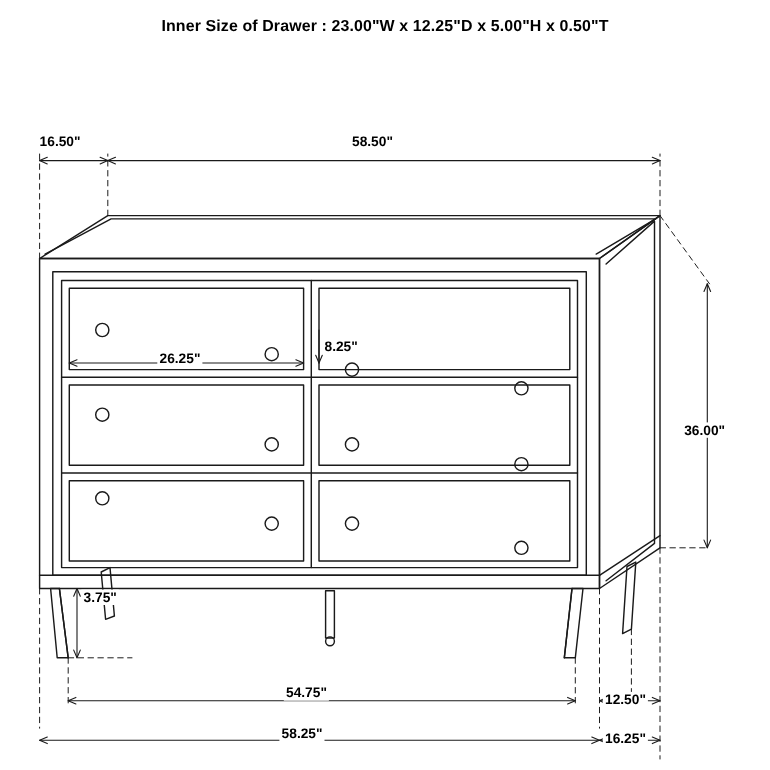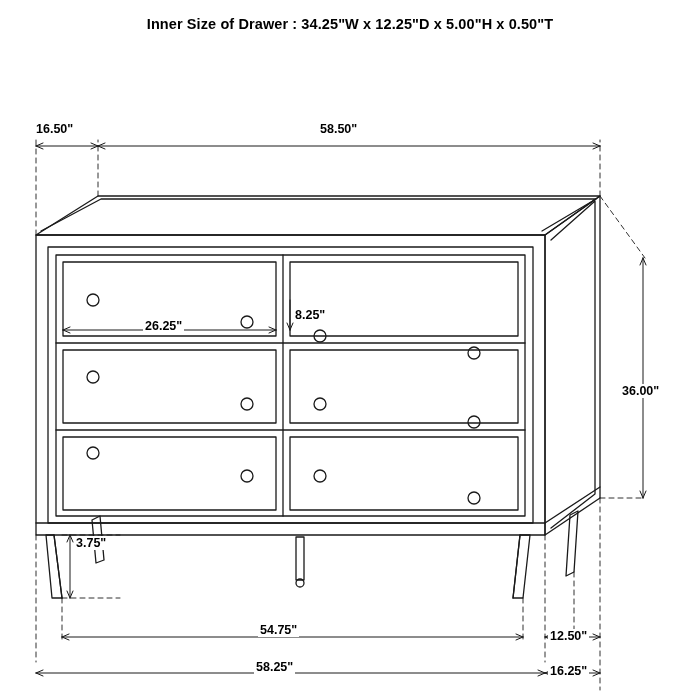--- a/index.html
+++ b/index.html
@@ -47,21 +47,21 @@
     padding: 0 2px;
     white-space: nowrap;
     line-height: 14px;
   }
 </style>
 </head>
 <body>
 
 <div id="stage">
 
-  <div class="title">Inner Size of Drawer : 34.25"W x 12.25"D x 5.00"H x 0.50"T</div>
+  <div class="title">Inner Size of Drawer : 23.00"W x 12.25"D x 5.00"H x 0.50"T</div>
 
   <svg class="dwg" viewBox="0 0 700 700">
     <g fill="none" stroke="#1a1a1a" stroke-width="1.3" stroke-linejoin="round" stroke-linecap="round">
 
       <path d="M 36 235 L 98 196 L 600 196 L 545 235 Z"></path>
       <path d="M 41 231 L 101 199 L 596 199 L 542 231"></path>
 
       <path d="M 36 235 L 36 535 L 545 535 L 545 235 Z"></path>
 
       <path d="M 48 247 L 48 523 L 533 523 L 533 247 Z"></path>

